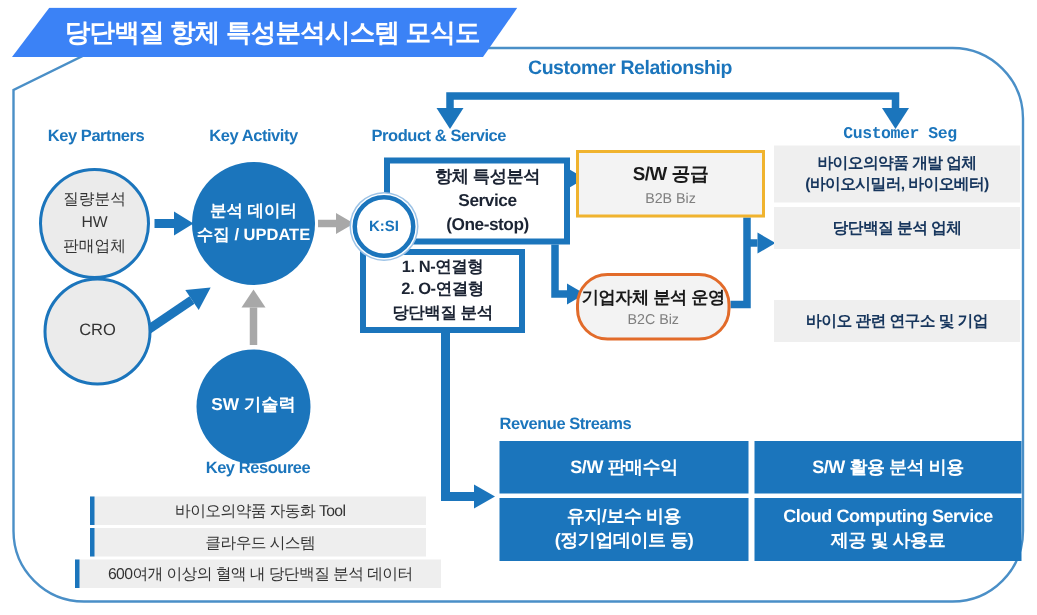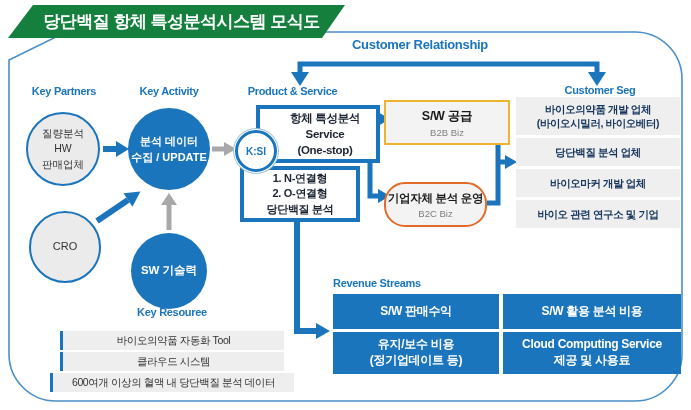--- a/index.html
+++ b/index.html
@@ -4,21 +4,21 @@
 <style>
   * { box-sizing: border-box; margin: 0; padding: 0; }
   html,body { background:#fff; }
   body { font-family: "Liberation Sans", sans-serif; }
   .canvas { position: relative; width: 691px; height: 410px; background:#fff; overflow: hidden; }
 
   .layer-svg { position:absolute; inset:0; z-index:1; pointer-events:none; }
 
   
   .banner { position:absolute; left:8px; top:5px; width:337px; height:33px; z-index:3;
-    background:#15803d;
+    background:#3b82f6;
     clip-path: polygon(25px 0%, 100% 0%, calc(100% - 23px) 100%, 0% 100%);
     display:flex; align-items:center; justify-content:center; }
   .banner span { color:#fff; font-weight:bold; font-size:17px; letter-spacing:-0.5px; padding-left:10px; }
 
   .hdr { position:absolute; z-index:2; color:#1b75bc; font-weight:bold; font-size:11px; text-align:center; letter-spacing:-0.3px; }
 
   .pre { white-space: pre-line; }
 
   
   .circle { position:absolute; z-index:2; border-radius:50%; display:flex; align-items:center; justify-content:center; text-align:center; }
@@ -108,60 +108,59 @@
   </svg>
 
   <div class="banner">
     <span>당단백질 항체 특성분석시스템 모식도</span>
   </div>
 
   <div class="hdr" style="left:330px; top:37px; width:180px; font-size:13px;">Customer Relationship</div>
   <div class="hdr" style="left:18px; top:85px; width:92px;">Key Partners</div>
   <div class="hdr" style="left:124px; top:85px; width:90px;">Key Activity</div>
   <div class="hdr" style="left:230px; top:85px; width:125px;">Product &amp; Service</div>
-  <div class="hdr" style="left:545px; top:84px; width:110px;">Customer Seg</div>
+  <div class="hdr" style="left:545px; top:84px; width:110px;font-family:Liberation Mono, monospace;">Customer Seg</div>
   <div class="hdr" style="left:333px; top:277px; width:130px; text-align:left;">Revenue Streams</div>
   <div class="hdr" style="left:60px; top:306px; width:224px;">Key Resouree</div>
 
   <div class="circle gray pre" style="left:26px; top:112px; width:74px; height:74px;">질량분석
 HW
 판매업체</div>
-  <div class="circle gray" style="left:29px; top:211px; width:72px; height:72px; font-size:11px;">CRO</div>
+  <div class="circle gray" style="left:29px; top:185px; width:72px; height:72px; font-size:11px;">CRO</div>
 
   <div class="circle blue pre" style="left:128px; top:108px; width:82px; height:82px;">분석 데이터
 수집 / UPDATE</div>
   <div class="circle blue" style="left:131px; top:233px; width:76px; height:76px; font-size:11.5px;">SW 기술력</div>
 
   <div class="psbox" style="left:256px; top:105px; width:124px; height:58px;">
     <div class="txt pre" style="padding-left:14px;">항체 특성분석
 Service
 (One-stop)</div>
   </div>
   <div class="kbsi">
     <span>K:SI</span>
   </div>
-  <div class="psbox" style="left:240px; top:166px; width:120px; height:56px;">
+  <div class="psbox" style="left:240px; top:166px; width:110px; height:56px;">
     <div class="txt pre" style="font-size:11px;">1. N-연결형
 2. O-연결형
 당단백질 분석</div>
   </div>
 
   <div class="bizbox yellow" style="left:384px; top:100px; width:126px; height:45px;">
     <div class="t">S/W 공급</div>
     <div class="s">B2B Biz</div>
   </div>
   <div class="bizbox orange" style="left:384px; top:182px; width:103px; height:45px;border-radius:21px;">
     <div class="t" style="font-size:11.5px;">기업자체 분석 운영</div>
     <div class="s">B2C Biz</div>
   </div>
 
   <div class="segbox pre" style="top:97px; height:38px;">바이오의약품 개발 업체
 (바이오시밀러, 바이오베터)</div>
   <div class="segbox" style="top:138px; height:28px;">당단백질 분석 업체</div>
-  <div class="segbox" style="top:169px; height:28px;">바이오마커 개발 업체</div>
   <div class="segbox" style="top:200px; height:28px;">바이오 관련 연구소 및 기업</div>
 
   <div class="revcell" style="left:333px; top:294px; width:166px; height:35px;">S/W 판매수익</div>
   <div class="revcell" style="left:503px; top:294px; width:178px; height:35px;">S/W 활용 분석 비용</div>
   <div class="revcell pre" style="left:333px; top:332px; width:166px; height:42px;">유지/보수 비용
 (정기업데이트 등)</div>
   <div class="revcell pre" style="left:503px; top:332px; width:178px; height:42px;">Cloud Computing Service
 제공 및 사용료</div>
 
   <div class="resbar" style="left:60px; top:331px; width:224px; height:19px;">바이오의약품 자동화 Tool</div>

